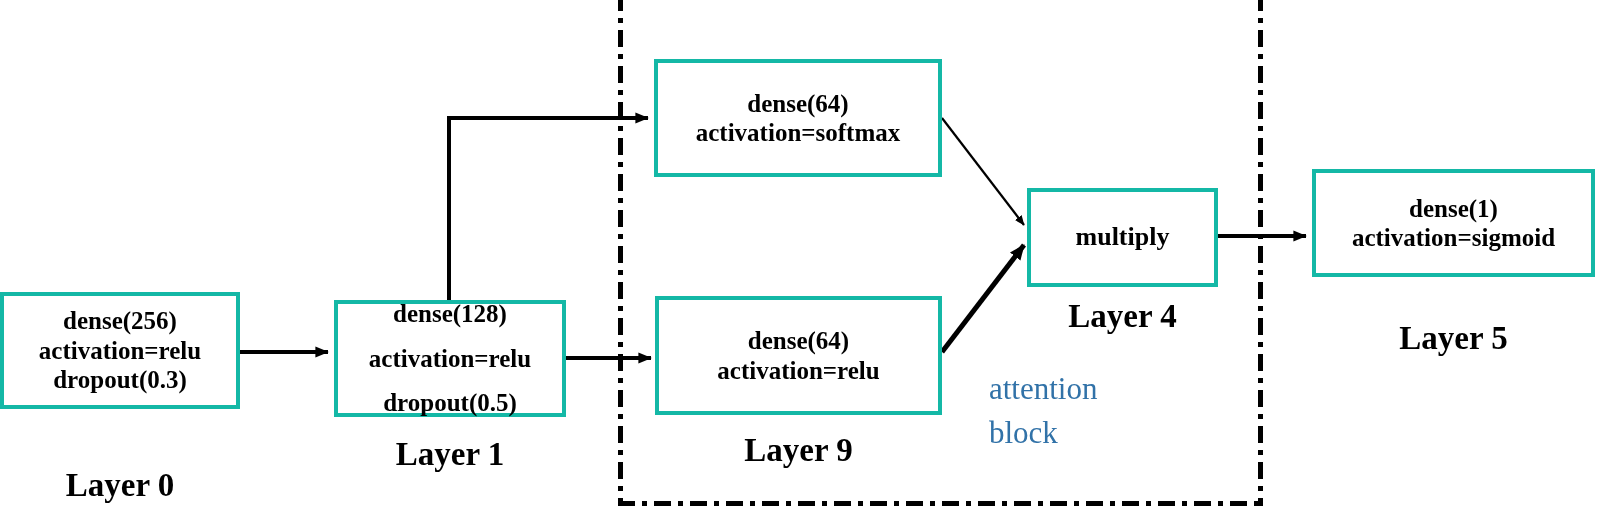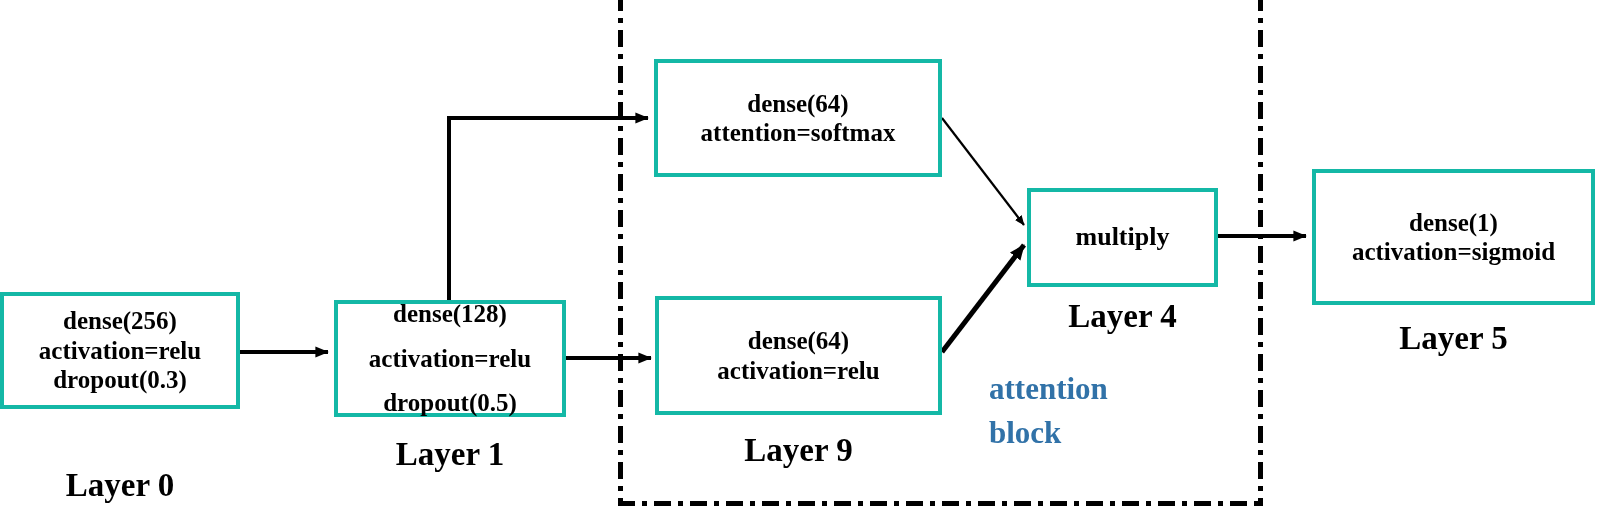--- a/index.html
+++ b/index.html
@@ -69,21 +69,21 @@
     font-size: 33px;
     color: #000000;
     white-space: nowrap;
     text-align: center;
     z-index: 6;
   }
 
   
   .attention-label {
     position: absolute;
-    font-weight: bold;
+    font-weight: normal;
     font-size: 31px;
     line-height: 1.42;
     color: #3172A8;
     white-space: nowrap;
     z-index: 6;
   }
 
   
   #wires {
     position: absolute;
@@ -140,38 +140,38 @@
 
   <div class="node small" style="left:334px; top:300px; width:232px; height:117px;gap:15px;">
     <span class="line">dense(128)</span>
     <span class="line">activation=relu</span>
     <span class="line">dropout(0.5)</span>
   </div>
   <div class="caption" style="left:334px; top:436px; width:232px;">Layer 1</div>
 
   <div class="node small" style="left:654px; top:59px; width:288px; height:118px;">
     <span class="line">dense(64)</span>
-    <span class="line">attention=softmax</span>
+    <span class="line">activation=softmax</span>
   </div>
 
   <div class="node small" style="left:655px; top:296px; width:287px; height:119px;">
     <span class="line">dense(64)</span>
     <span class="line">activation=relu</span>
   </div>
   <div class="caption" style="left:655px; top:432px; width:287px;">Layer 9</div>
 
   <div class="node multiply-node" style="left:1027px; top:188px; width:191px; height:99px;">
     <span class="line">multiply</span>
   </div>
   <div class="caption" style="left:1027px; top:298px; width:191px;">Layer 4</div>
 
   <div class="attention-label" style="left:989px; top:367px;">
     <span>attention</span><br>
     <span>block</span>
   </div>
 
-  <div class="node small" style="left:1312px; top:169px; width:283px; height:136px;">
+  <div class="node small" style="left:1312px; top:169px; width:283px; height:108px;">
     <span class="line">dense(1)</span>
     <span class="line">activation=sigmoid</span>
   </div>
   <div class="caption" style="left:1312px; top:320px; width:283px;">Layer 5</div>
 
 </div>
 
 </body></html>

